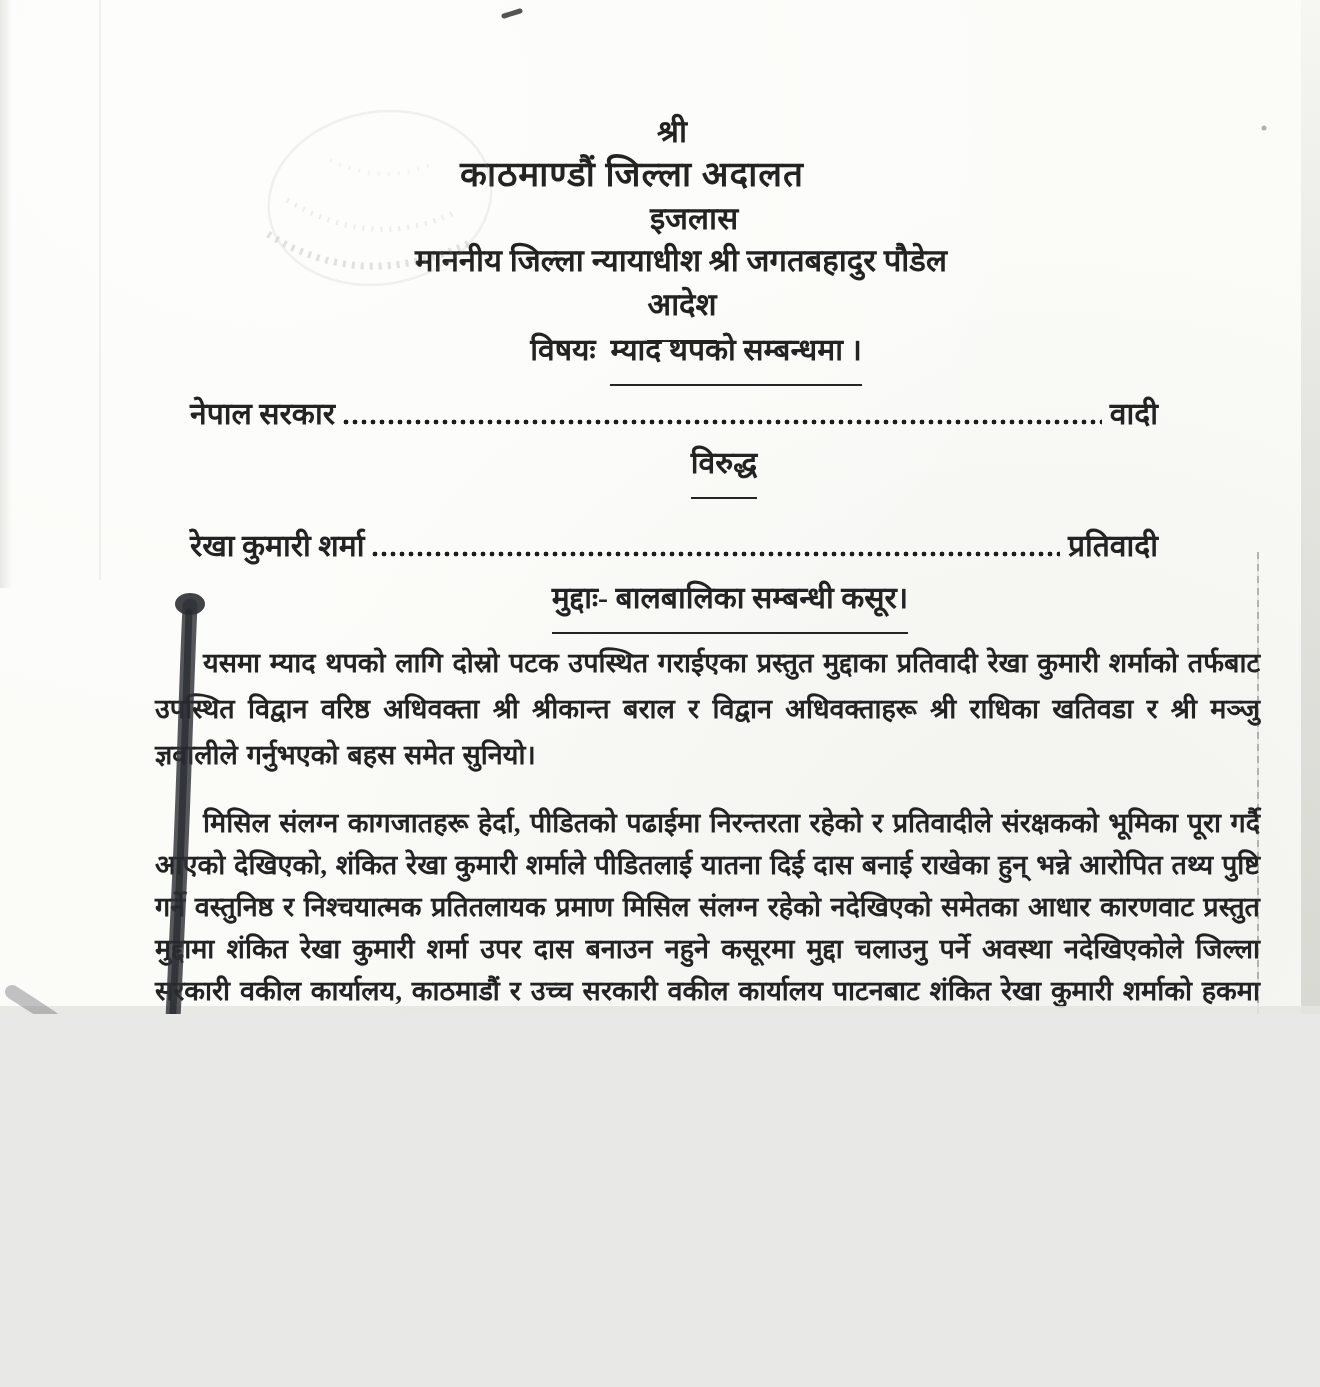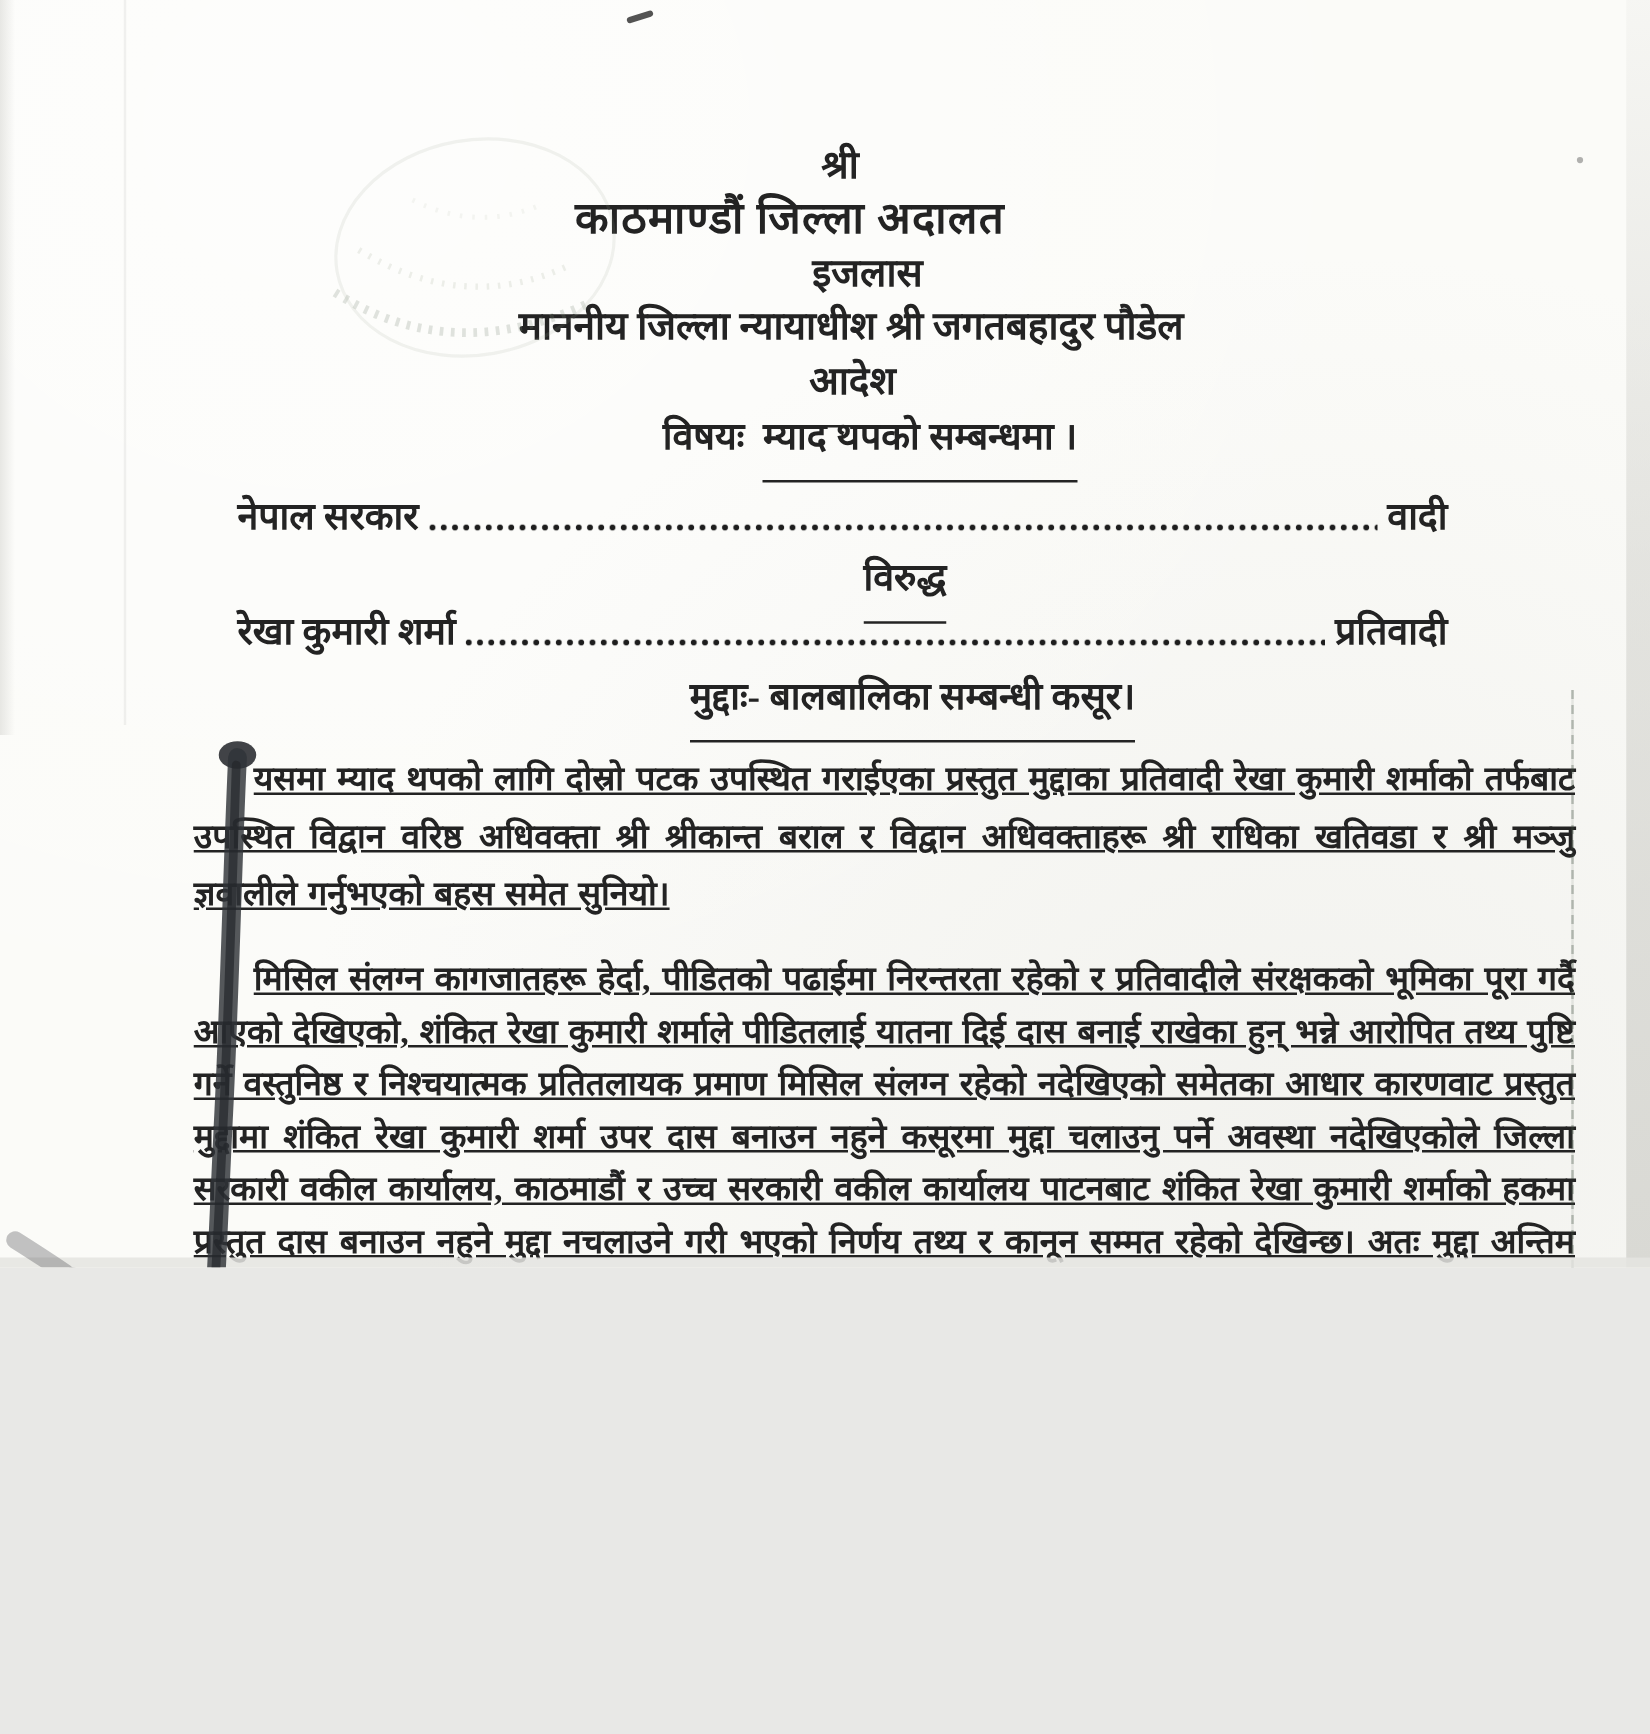--- a/index.html
+++ b/index.html
@@ -21,30 +21,31 @@
   .hdr-court  {height:46px;line-height:46px;font-size:35px;transform:translateX(-28px);letter-spacing:1px;}
   .hdr-bench  {height:42px;line-height:42px;font-size:31px;transform:translateX(34px);}
   .hdr-judge  {height:42px;line-height:42px;font-size:31px;transform:translateX(21px);}
   .hdr-order  {height:46px;line-height:46px;font-size:31px;transform:translateX(22px);}
   .hdr-subject{height:44px;line-height:44px;font-size:30px;transform:translateX(36px);}
   .u{border-bottom:2.5px solid #242424;padding-bottom:18px;}
   .party-row{
     display:flex;align-items:flex-end;
     padding:0 162px 0 190px;height:40px;line-height:40px;
     font-size:30px;
+    margin-top:40px;
   }
   .party-row.first{margin-top:22px;text-align:right;}
   .leader{
     flex:1 1 auto;height:6px;margin:0 8px 9px 8px;
     background-image:radial-gradient(circle at 3px 3px,#1d1d1d 2.1px,rgba(0,0,0,0) 2.7px);
     background-size:9px 6px;background-repeat:repeat-x;background-position:0 0;
   }
   .versus{margin-top:6px;height:46px;line-height:46px;font-size:30px;transform:translateX(64px);}
   .case-line{margin-top:8px;height:48px;line-height:48px;font-size:30px;transform:translateX(70px);}
-  .body-block{margin:18px 60px 0 155px;font-size:27px;word-spacing:2px;text-decoration:underline;}
+  .body-block{margin:18px 60px 0 155px;font-size:27px;word-spacing:2px;}
   .para{
     text-align:justify;text-indent:48px;
     line-height:46px;
   }
   .para.p2{line-height:42px;margin-top:24px;}
   .closing-row{
     display:flex;align-items:flex-end;
     margin:16px 0 0 185px;width:940px;height:44px;line-height:44px;
     font-size:29px;
   }

